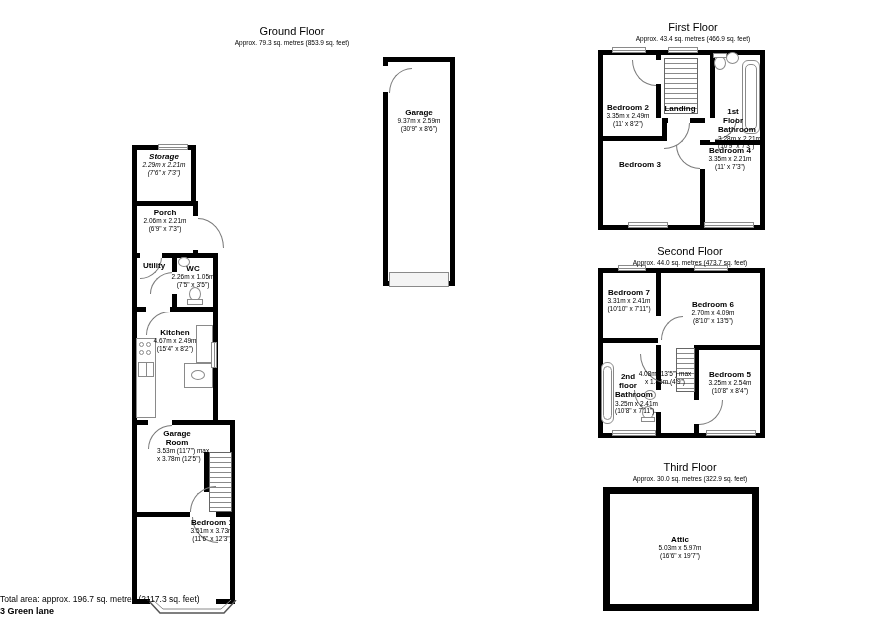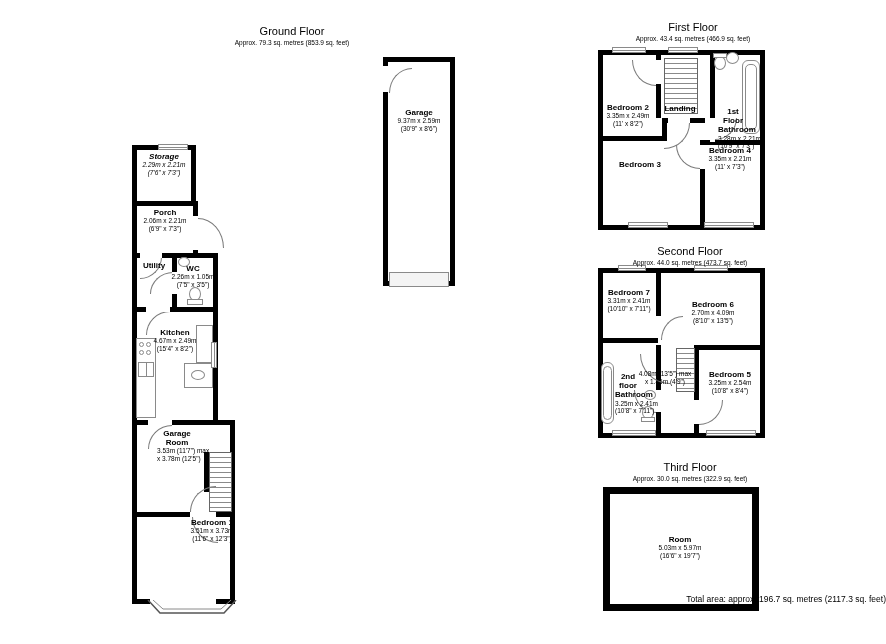--- a/index.html
+++ b/index.html
@@ -20,21 +20,21 @@
   .arc-br{border-bottom:1px solid #7a7a7a;border-right:1px solid #7a7a7a;border-radius:0 0 100% 0;}
   .stairs{position:absolute;border:1px solid #666;box-sizing:border-box;z-index:2;
           background:repeating-linear-gradient(to bottom,#fff 0 4px,#8a8a8a 4px 5px);}
   .fx{position:absolute;border:1px solid #8a8a8a;background:#fff;box-sizing:border-box;z-index:3;}
   .lbl{position:absolute;text-align:center;z-index:6;}
   .lbl .nm{font-weight:bold;font-size:8px;line-height:1.15;}
   .lbl .dm{font-size:6.5px;line-height:1.2;white-space:nowrap;}
   .ttl{position:absolute;text-align:center;z-index:6;}
   .ttl .t{font-weight:normal;font-size:11px;line-height:1.1;}
   .ttl .s{font-size:6.5px;margin-top:2px;white-space:nowrap;}
-  .footer{position:absolute;left:0;right:0;top:594px;text-align:right;z-index:6;}
+  .footer{position:absolute;left:0;right:0;top:594px;text-align:left;z-index:6;}
   .footer .tot{font-size:8.5px;}
   .footer .addr{font-weight:bold;font-size:9px;margin-top:2px;}
   .hob{position:absolute;z-index:3;display:flex;flex-wrap:wrap;width:14px;height:14px;gap:2px;}
   .hob i{width:5px;height:5px;border:1px solid #8a8a8a;border-radius:50%;box-sizing:border-box;background:#fff;}
 </style>
 </head>
 <body>
 
 <div class="canvas">
 
@@ -247,22 +247,23 @@
     <div class="dm">(10'8" x 7'11")</div>
   </div>
   <div class="lbl" style="left:700px;top:370px;width:60px;">
     <div class="nm">Bedroom 5</div>
     <div class="dm">3.25m x 2.54m</div>
     <div class="dm">(10'8" x 8'4")</div>
   </div>
 
   <div class="room room3" style="left:603px;top:487px;width:156px;height:124px;"></div>
   <div class="lbl" style="left:640px;top:535px;width:80px;">
-    <div class="nm">Room</div>
+    <div class="nm">Attic</div>
     <div class="dm">5.03m x 5.97m</div>
     <div class="dm">(16'6" x 19'7")</div>
   </div>
 
   <div class="footer">
     <div class="tot">Total area: approx. 196.7 sq. metres (2117.3 sq. feet)</div>
+    <div class="addr">3 Green lane</div>
   </div>
 
 </div>
 
 </body></html>

